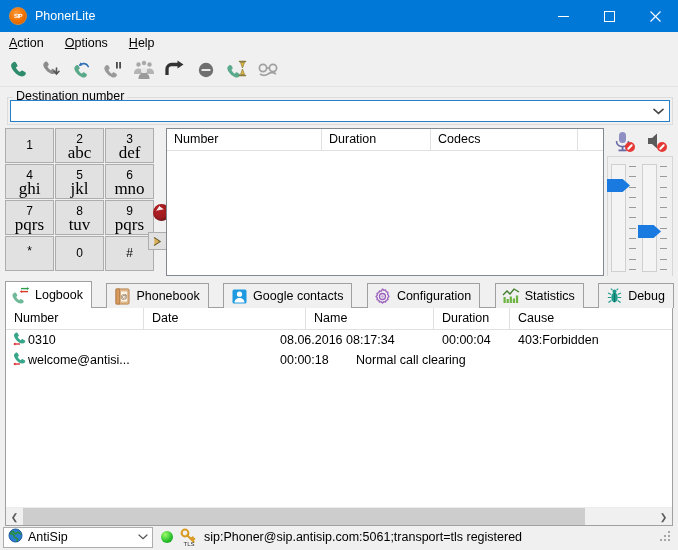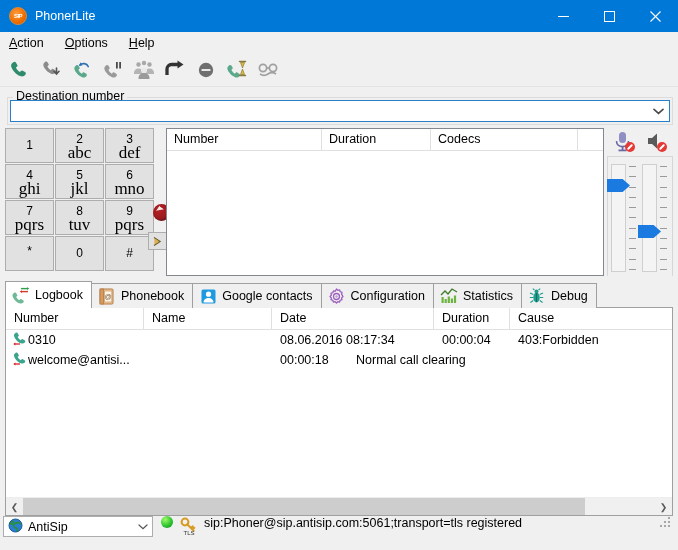--- a/index.html
+++ b/index.html
@@ -270,20 +270,21 @@
   }
 
   
   .tabbar {
     flex: none;
     height: 27px;
     display: flex;
     align-items: flex-end;
     margin: 5px 5px 0 5px;
     position: relative;
+    justify-content: space-between;
   }
   .tabbar::after {
     content: ""; position: absolute;
     left: 0; right: 0; bottom: 0; height: 1px;
     background: #a0a0a0;
   }
   .tab {
     height: 25px;
     display: flex; align-items: center;
     padding: 0 8px 0 6px;
@@ -356,22 +357,22 @@
     color: #5a5a5a; font-size: 9px;
     background: #f0f0f0;
     flex: none;
   }
   .hs-track { flex: 1; height: 17px; background: #f0f0f0; position: relative; }
   .hs-thumb { position:absolute; left:0; top:0; height:17px; width:89%; background:#cdcdcd; }
 
   
   .statusbar {
     flex: none;
-    height: 34px;
-    display: flex; align-items: flex-start;
+    height: 24px;
+    display: flex; align-items: center;
     background: #f0f0f0;
     padding: 0 3px 2px 3px;
     box-sizing: border-box;
   }
   .acct-combo {
     width: 150px; height: 21px;
     border: 1px solid #adadad;
     background: #fff;
     display: flex; align-items: center;
     box-sizing: border-box;
@@ -699,22 +700,22 @@
           <path d="M8.5 5v9" stroke="#0d6b60" stroke-width=".9"></path>
         </svg>
       </span>
       <span class="tlabel">Debug</span>
     </div>
   </div>
 
   <div class="logpanel">
     <div class="log-header">
       <div class="log-th h0">Number</div>
+      <div class="log-th h2">Date</div>
       <div class="log-th h1">Name</div>
-      <div class="log-th h2">Date</div>
       <div class="log-th h3">Duration</div>
       <div class="log-th h4">Cause</div>
     </div>
     <div class="log-rows">
       <div class="log-row">
         <div class="log-cell c0">
           <span>
             <svg width="16" height="15" viewBox="0 0 16 15">
               <path d="M3.5 2c.9-.7 1.8-.5 2.2.2l1 1.7c.3.5.2 1-.2 1.3l-.8.6c.3 1.2 1.8 2.7 3.1 3.4l.7-.8c.4-.4.9-.5 1.3-.2l1.8 1c.8.5.9 1.3.2 2.2-.9 1-2.3 1.3-3.8.9C6.1 11.4 2.8 7.8 2.1 5.2 1.7 3.6 2.6 2.7 3.5 2z" fill="#39a58a"></path>
               <path d="M8 13H2.5" stroke="#d8222a" stroke-width="1.3"></path>

